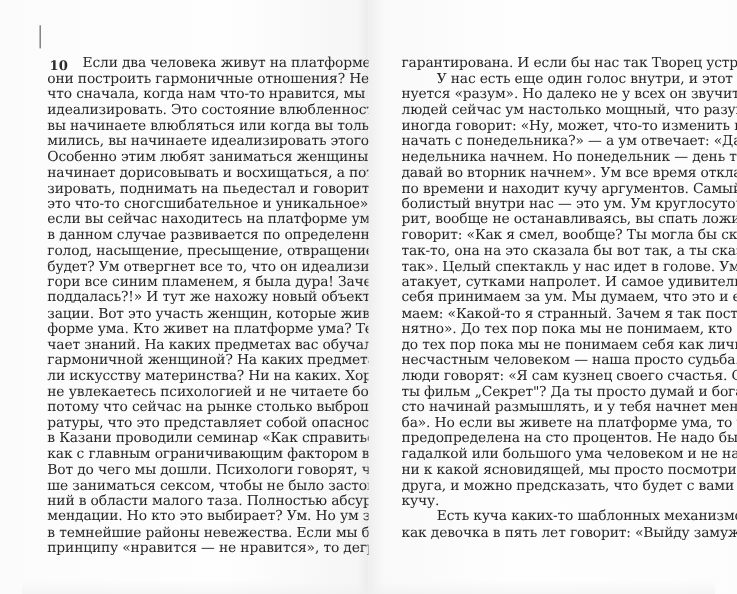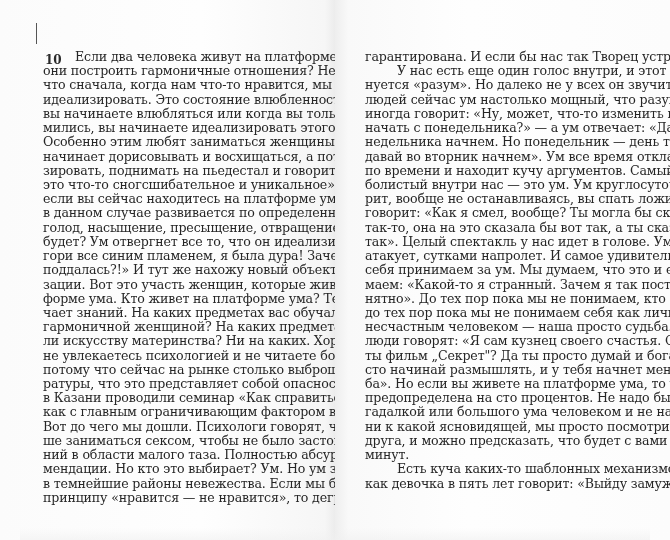--- a/index.html
+++ b/index.html
@@ -105,19 +105,19 @@
         <span class="line" style="height: 14.2188px;">до тех пор пока мы не понимаем себя как личность, быть</span>
         <span class="line" style="height: 14.2188px;">несчастным человеком — наша просто судьба. Многие</span>
         <span class="line" style="height: 14.2188px;">люди говорят: «Я сам кузнец своего счастья. Смотрел ли</span>
         <span class="line" style="height: 14.2188px;">ты фильм „Секрет"? Да ты просто думай и богатей, про-</span>
         <span class="line" style="height: 14.2188px;">сто начинай размышлять, и у тебя начнет меняться судь-</span>
         <span class="line" style="height: 14.2188px;">ба». Но если вы живете на платформе ума, то у вас жизнь</span>
         <span class="line" style="height: 14.2188px;">предопределена на сто процентов. Не надо быть большой</span>
         <span class="line" style="height: 14.2188px;">гадалкой или большого ума человеком и не надо ходить</span>
         <span class="line" style="height: 14.2188px;">ни к какой ясновидящей, мы просто посмотрим друг на</span>
         <span class="line" style="height: 14.2188px;">друга, и можно предсказать, что будет с вами через пять</span>
-        <span class="line last" style="height: 14.2188px;">минут.</span>
+        <span class="line last" style="height: 14.2188px;">кучу.</span>
         <span class="line indent" style="height: 14.2188px;">Есть куча каких-то шаблонных механизмов. Это</span>
         <span class="line" style="height: 14.2188px;">как девочка в пять лет говорит: «Выйду замуж, нарожаю</span>
       </div>
   </div>
   <div class="bottom-shade"></div>
 </div>
 
 </body></html>

